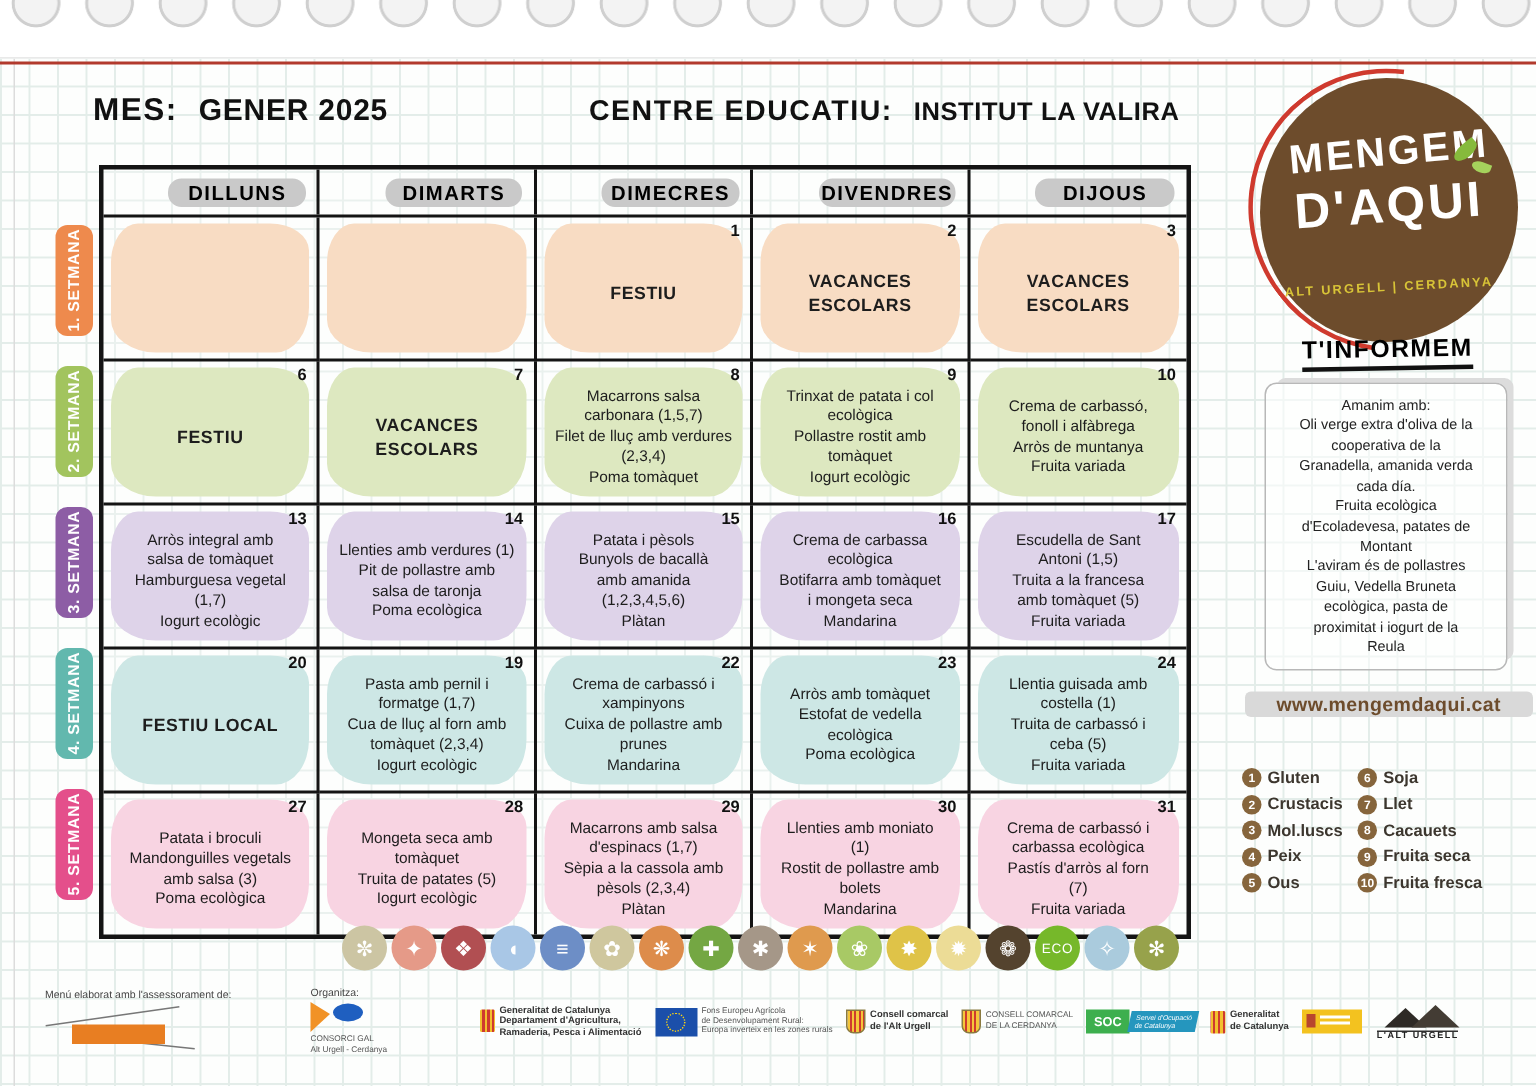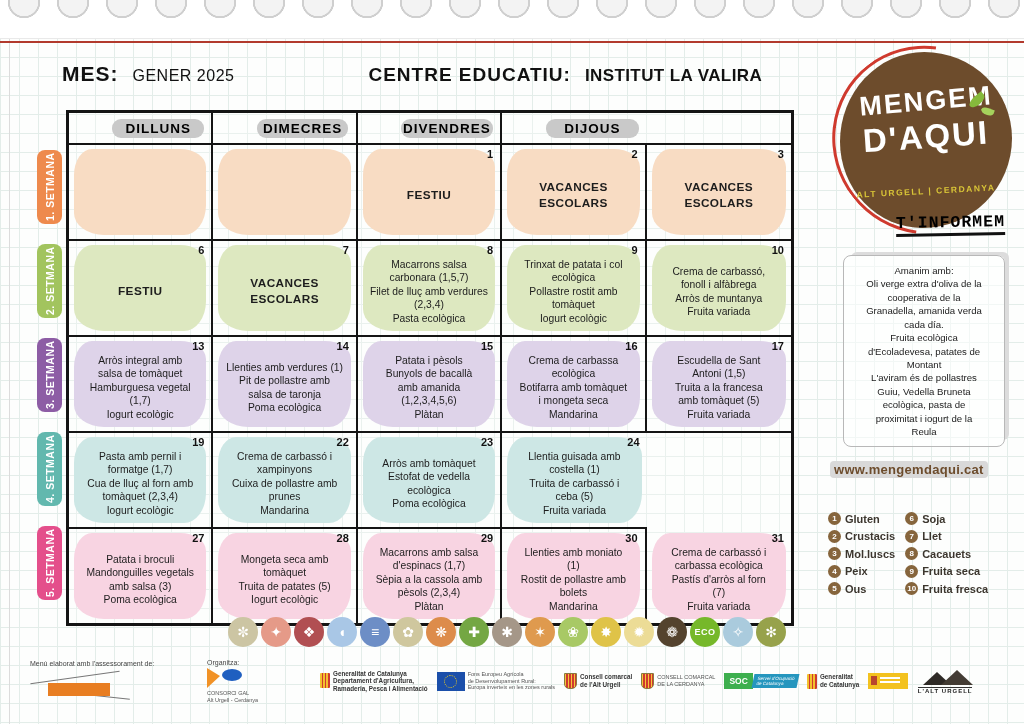--- a/index.html
+++ b/index.html
@@ -19,21 +19,21 @@
     background-size:49px 38px;background-repeat:repeat-x;
     border-bottom:1px solid #e9e9e9;z-index:5;
   }
   .red-line{position:absolute;left:0;top:41px;width:1024px;height:2px;background:#b23a2d;z-index:4;}
   .page-edge{position:absolute;left:9px;top:38px;bottom:0;width:1px;background:#dcdcdc;}
 
   
   .hdr{position:absolute;top:62px;left:62px;display:flex;align-items:baseline;gap:14px;z-index:3;color:#111;}
   .hand{font-weight:800;letter-spacing:1px;}
   .mes-label{font-size:21px;}
-  .mes-value{font-size:16px;font-weight:400;letter-spacing:.5px;text-align:right;}
+  .mes-value{font-size:20px;font-weight:700;letter-spacing:.5px;text-align:right;}
   .centre-label{font-size:19px;margin-left:120px;}
   .centre-value{font-size:17px;font-weight:800;letter-spacing:.4px;}
 
   
   .logo{position:absolute;left:840px;top:52px;width:172px;height:176px;z-index:3;}
   .logo .disc{position:absolute;inset:0;background:#6d4c2c;border-radius:49% 51% 52% 48%/51% 49% 51% 49%;}
   .logo .ring{position:absolute;inset:-7px;border:3px solid rgba(0,0,0,0);border-left-color:#cf3a2e;border-top-color:#cf3a2e;border-radius:50%;transform:rotate(-38deg);}
   .logo .l1{position:absolute;left:0;right:0;top:34px;text-align:center;color:#fff;font-weight:800;font-size:27px;letter-spacing:2px;transform:rotate(-5deg);}
   .logo .l2{position:absolute;left:0;right:0;top:66px;text-align:center;color:#fff;font-weight:800;font-size:33px;letter-spacing:2px;transform:rotate(-4deg);}
   .logo .sub{position:absolute;left:0;right:0;bottom:32px;text-align:center;color:#d8c437;font-weight:700;font-size:8.5px;letter-spacing:1.5px;transform:rotate(-3deg);}
@@ -56,40 +56,40 @@
   .menu{position:absolute;inset:0;padding:12px 5px 5px;display:flex;align-items:center;justify-content:center;text-align:center;
         font-size:10.3px;line-height:1.3;color:#1d1d1d;white-space:pre-line;z-index:1;}
   .cell.special .menu{font-weight:800;font-size:11.8px;letter-spacing:.4px;}
 
   
   .chip{position:absolute;left:37px;width:25px;display:flex;align-items:center;justify-content:center;
         border-radius:8px;color:#fff;font-weight:800;font-size:10.5px;letter-spacing:.5px;
         writing-mode:vertical-rl;transform:rotate(180deg);z-index:2;}
 
   
-  .tinformem{position:absolute;left:845px;top:213px;width:160px;text-align:right;z-index:3;font-family:Liberation Mono, monospace;}
+  .tinformem{position:absolute;left:845px;top:224px;width:160px;text-align:center;z-index:3;}
   .tinformem span{display:inline-block;font-weight:800;font-size:16.5px;letter-spacing:1px;border-bottom:3px solid #111;padding-bottom:1px;transform:rotate(-1deg);}
   .info-box{position:absolute;left:843px;top:255px;width:146px;padding:8px 7px;border:1.5px solid #b8b8b8;border-radius:8px;
             box-shadow:6px -5px 0 -2px #dcdcdc;background:rgba(255,255,255,.55);
             font-size:9.6px;line-height:1.4;text-align:center;color:#222;white-space:pre-line;z-index:2;}
-  .www{position:absolute;left:830px;top:461px;background:#d9d9d9;border-radius:4px;padding:1px 4px;
+  .www{position:absolute;left:830px;top:461px;background:#d9d9d9;border-radius:4px;padding:1px 21px;
        font-weight:800;font-size:13px;letter-spacing:.3px;color:#6d4c2c;z-index:3;}
 
   
   .allerg{position:absolute;left:828px;top:512px;display:flex;gap:10px;z-index:3;}
   .al-col{display:flex;flex-direction:column;gap:4.5px;}
   .al-row{display:flex;align-items:center;gap:4px;}
   .al-num{width:13px;height:13px;border-radius:50%;background:#86653c;color:#fff;font-weight:700;font-size:8px;
           display:flex;align-items:center;justify-content:center;flex:0 0 13px;}
   .al-label{font-size:11px;color:#3c362e;font-weight:600;}
 
   
   .fi-row{position:absolute;left:228px;top:617px;display:flex;gap:3px;z-index:3;}
   .fi{width:30px;height:30px;border-radius:50%;color:#fff;display:flex;align-items:center;justify-content:center;font-size:14px;}
-  .fi.eco{font-size:9px;font-weight:700;letter-spacing:.5px;}
+  .fi.eco{font-size:9px;font-weight:400;letter-spacing:.5px;}
 
   
   .footer{position:absolute;left:30px;top:645px;width:982px;height:72px;display:flex;align-items:center;gap:9px;z-index:3;color:#333;}
   .f-item{display:flex;flex-direction:column;align-items:flex-start;gap:2px;}
   .f-label{font-size:7px;color:#444;}
   .sketch{position:relative;width:120px;height:34px;}
   .sketch .ln{position:absolute;background:#777;height:1px;}
   .sketch .box{position:absolute;left:18px;top:14px;width:62px;height:13px;background:#e87e22;}
   .consorci{display:flex;align-items:flex-start;gap:2px;}
   .tri{width:0;height:0;border-left:13px solid #f19226;border-top:8px solid rgba(0,0,0,0);border-bottom:12px solid rgba(0,0,0,0);}
@@ -142,20 +142,23 @@
 <div class="chip" style="top: 338px; height: 74px; background: rgb(141, 93, 165);">3. SETMANA</div>
 <div class="chip" style="top: 432px; height: 74px; background: rgb(98, 184, 174);">4. SETMANA</div>
 <div class="chip" style="top: 526px; height: 74px; background: rgb(228, 79, 139);">5. SETMANA</div>
 
 <div class="cal">
   <div class="cal-head">
     <div class="dh">
         <span>DILLUNS</span>
       </div>
     <div class="dh">
+        <span>DIMARTS</span>
+      </div>
+    <div class="dh">
         <span>DIMECRES</span>
       </div>
     <div class="dh">
         <span>DIVENDRES</span>
       </div>
     <div class="dh">
         <span>DIJOUS</span>
       </div>
   </div>
 
@@ -198,21 +201,21 @@
         <span class="num">7</span>
         <div class="menu">VACANCES ESCOLARS</div>
       </div>
     <div class="cell">
         <span class="blob" style="background: rgb(221, 232, 192);"></span>
         <span class="num">8</span>
         <div class="menu">Macarrons salsa
 carbonara (1,5,7)
 Filet de lluç amb verdures
 (2,3,4)
-Pasta ecològica</div>
+Poma tomàquet</div>
       </div>
     <div class="cell">
         <span class="blob" style="background: rgb(221, 232, 192);"></span>
         <span class="num">9</span>
         <div class="menu">Trinxat de patata i col
 ecològica
 Pollastre rostit amb
 tomàquet
 Iogurt ecològic</div>
       </div>
@@ -267,20 +270,25 @@
         <span class="num">17</span>
         <div class="menu">Escudella de Sant
 Antoni (1,5)
 Truita a la francesa
 amb tomàquet (5)
 Fruita variada</div>
       </div>
   </div>
 
   <div class="wk">
+    <div class="cell special">
+        <span class="blob" style="background: rgb(205, 231, 229);"></span>
+        <span class="num">20</span>
+        <div class="menu">FESTIU LOCAL</div>
+      </div>
     <div class="cell">
         <span class="blob" style="background: rgb(205, 231, 229);"></span>
         <span class="num">19</span>
         <div class="menu">Pasta amb pernil i
 formatge (1,7)
 Cua de lluç al forn amb
 tomàquet (2,3,4)
 Iogurt ecològic</div>
       </div>
     <div class="cell">

